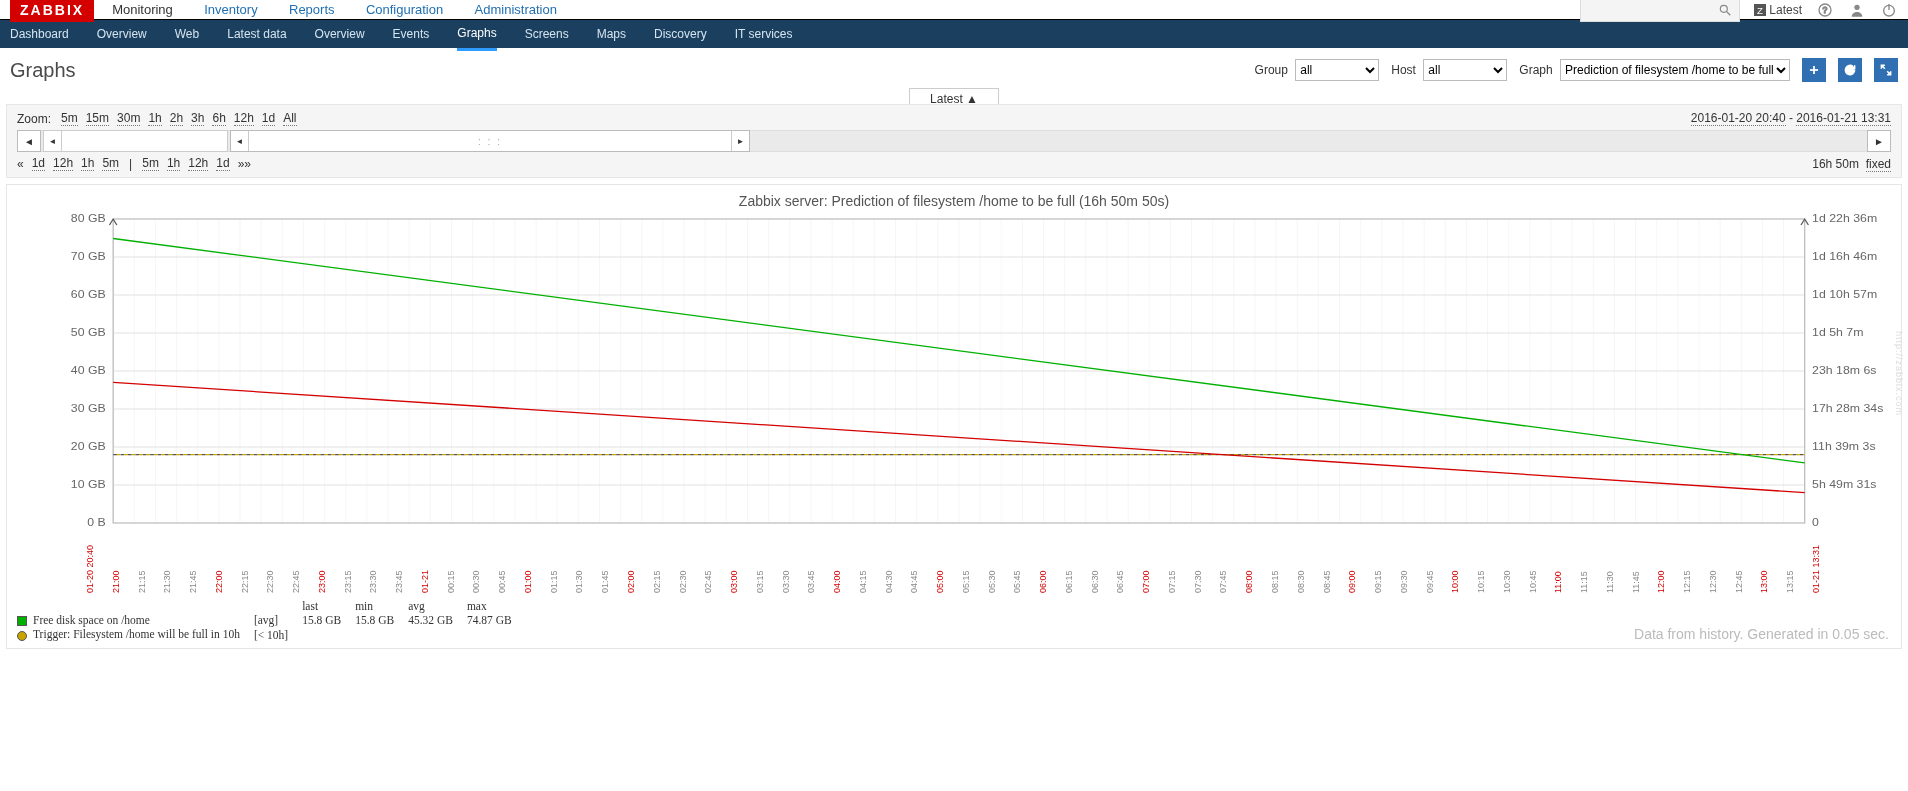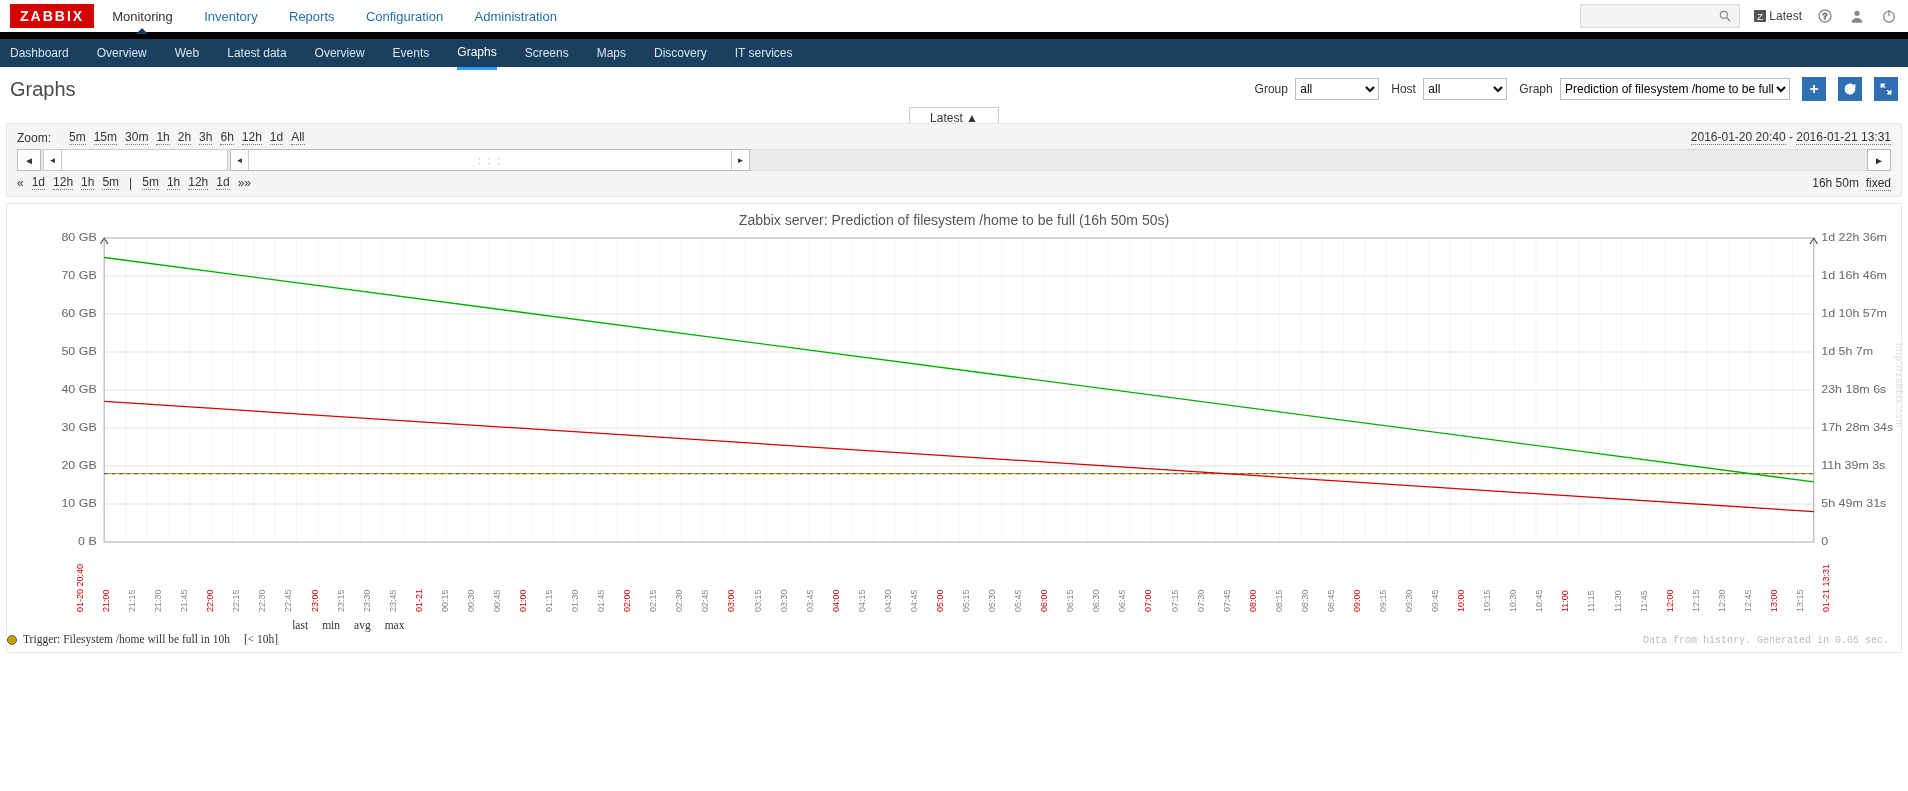--- a/index.html
+++ b/index.html
@@ -1,20 +1,20 @@
 <!DOCTYPE html>
 <html><head>
 <meta charset="utf-8">
 <style>
   * { box-sizing: border-box; margin: 0; padding: 0; }
   html, body { width: 1908px; font-family: Arial, Helvetica, sans-serif; font-size: 12px; color: #333; background: #fff; }
   a { text-decoration: none; color: inherit; }
 
   
-  .topbar { display: flex; align-items: center; height: 39px; background: #fff; border-bottom: 7px solid #000000; padding: 0 10px; }
+  .topbar { display: flex; align-items: center; height: 20px; background: #fff; border-bottom: 1px solid #000000; padding: 0 10px; }
   .logo { background: #d40000; color: #fff; font-weight: bold; letter-spacing: 2px; padding: 4px 10px; margin-right: 18px; font-size: 14px; }
   .topnav a { margin-right: 28px; font-size: 13px; color: #1f6fb2; }
   .topnav a.active { color: #333; position: relative; }
   .topnav a.active::after { content:""; position:absolute; left:50%; bottom:-10px; transform:translateX(-50%); width:0;height:0;border-left:6px solid transparent;border-right:6px solid transparent;border-bottom:6px solid #1a3f5f; }
   .toptools { margin-left: auto; display:flex; align-items:center; gap:14px; }
   .search { background:#f4f4f4; border:1px solid #ddd; height:24px; width:160px; display:flex; align-items:center; padding:0 6px; }
   .search input { border:none; background:transparent; outline:none; width:130px; font-size:12px; }
   .share { font-size:12px; color:#444; display:flex; align-items:center; gap:3px; }
   .iconbtn { width:18px; height:18px; display:inline-flex; align-items:center; justify-content:center; color:#777; cursor:pointer; }
 
@@ -32,21 +32,21 @@
   .sq { width:24px; height:24px; background:#2f6fb2; color:#fff; display:inline-flex;align-items:center;justify-content:center; cursor:pointer; }
   .sq svg { width:14px;height:14px;fill:#fff;stroke:#fff; }
 
   
   .filter-tab-wrap { position:relative; height:14px; }
   .filter-tab { position:absolute; left:50%; transform:translateX(-50%); top:-2px; background:#fff; border:1px solid #ccc; border-bottom:none; padding:3px 20px; font-size:12px; cursor:pointer; }
 
   
   .panel { background:#f5f5f5; border:1px solid #e6e6e6; margin:0 6px 6px; padding:6px 10px; position:relative; }
   .zoomrow { font-size:12px; color:#333; display:flex; align-items:center; gap:8px; }
-  .zoomrow .lbl { margin-right:10px; }
+  .zoomrow .lbl { margin-right:2px; }
   .zlink { color:#333; border-bottom:1px dotted #777; cursor:pointer; }
   .daterange { position:absolute; right:10px; top:6px; font-size:12px; }
   .daterange span { border-bottom:1px dotted #777; }
 
   .sliderrow { margin-top:4px; height:22px; position:relative; }
   .slider-track { position:absolute; left:0; right:0; top:0; height:22px; background:#eaeaea; border:1px solid #ddd; }
   .slider-btn { position:absolute; top:0; width:24px; height:22px; border:1px solid #bbb; background:#fff; display:flex;align-items:center;justify-content:center; cursor:pointer; font-size:10px;}
   .slider-btn.left { left:0; }
   .slider-btn.right { right:0; }
   .slider-left-block { position:absolute; left:26px; width:185px; height:22px; background:#fff; border:1px solid #ccc; }
@@ -55,30 +55,30 @@
   .slider-window .grip { position:absolute; left:50%; top:50%; transform:translate(-50%,-50%); letter-spacing:2px; color:#aaa; font-size:10px;}
   .slider-window .h { position:absolute; top:0; width:18px; height:100%; display:flex;align-items:center;justify-content:center; font-size:8px; border:0 solid #ccc;}
   .slider-window .h.l { left:0; border-right-width:1px; }
   .slider-window .h.r { right:0; border-left-width:1px; }
 
   .navrow { margin-top:4px; font-size:12px; display:flex; align-items:center; gap:8px; }
   .navrow .sep { margin:0 2px; }
   .dur { margin-left:auto; }
 
   
-  .chartwrap { margin:0 6px 0; border:1px solid #e6e6e6; padding:8px 0 6px; position:relative; background:#fff;}
+  .chartwrap { margin:0 6px 0; border:1px solid #e6e6e6; padding:8px 10px 6px; position:relative; background:#fff;}
   .chart-title { text-align:center; font-size:14px; color:#555; margin-bottom:4px; }
   .plot { position:relative; width:100%; height:340px; }
   .plot svg { width:100%; height:100%; }
 
   .legend { margin-top:46px; font-size:11.5px; color:#333;font-family:Liberation Serif, serif; }
   .legend table { border-collapse:collapse; }
   .legend td { padding:1px 14px 1px 0; white-space:nowrap; }
   .sw { display:inline-block; width:10px;height:10px; margin-right:6px; vertical-align:middle; border:1px solid #555;}
-  .footnote { position:absolute; right:12px; bottom:6px; font-size:10px; color:#bbb;font-family:Liberation Mono, monospace; }
+  .footnote { position:absolute; right:12px; bottom:6px; font-size:14px; color:#bbb; }
   .watermark { position:absolute; right:2px; top:50%; transform:translateY(-50%) rotate(90deg); transform-origin:right; font-size:9px; color:#ddd; letter-spacing:1px;}
 
   .xlabels { position:absolute; left:78px; right:70px; bottom:-40px; height:50px; pointer-events:none;}
   .xlabels span { position:absolute; bottom:0; transform: rotate(-90deg); transform-origin:left bottom; font-size:9px; color:#888; white-space:nowrap;}
   .xlabels span.red { color:#d40000; }
 </style>
 </head>
 <body>
 
 <div class="topbar">
@@ -434,20 +434,28 @@
       <tbody>
           <tr>
         <td></td>
             <td></td>
         <td>last</td>
         <td>min</td>
         <td>avg</td>
         <td>max</td>
       </tr>
       <tr>
+        <td><span class="sw" id="sw0" style="background: rgb(0, 176, 0);"></span><span>Free disk space on /home</span></td>
+        <td>[avg]</td>
+        <td>15.8 GB</td>
+        <td>15.8 GB</td>
+        <td>45.32 GB</td>
+        <td>74.87 GB</td>
+      </tr>
+      <tr>
         <td><span class="sw" id="sw2" style="border-radius: 50%; background: rgb(201, 164, 0);"></span><span>Trigger: Filesystem /home will be full in 10h</span></td>
         <td>[&lt; 10h]</td>
         <td></td>
             <td></td>
             <td></td>
             <td></td>
       </tr>
     </tbody>
       </table>
   </div>

